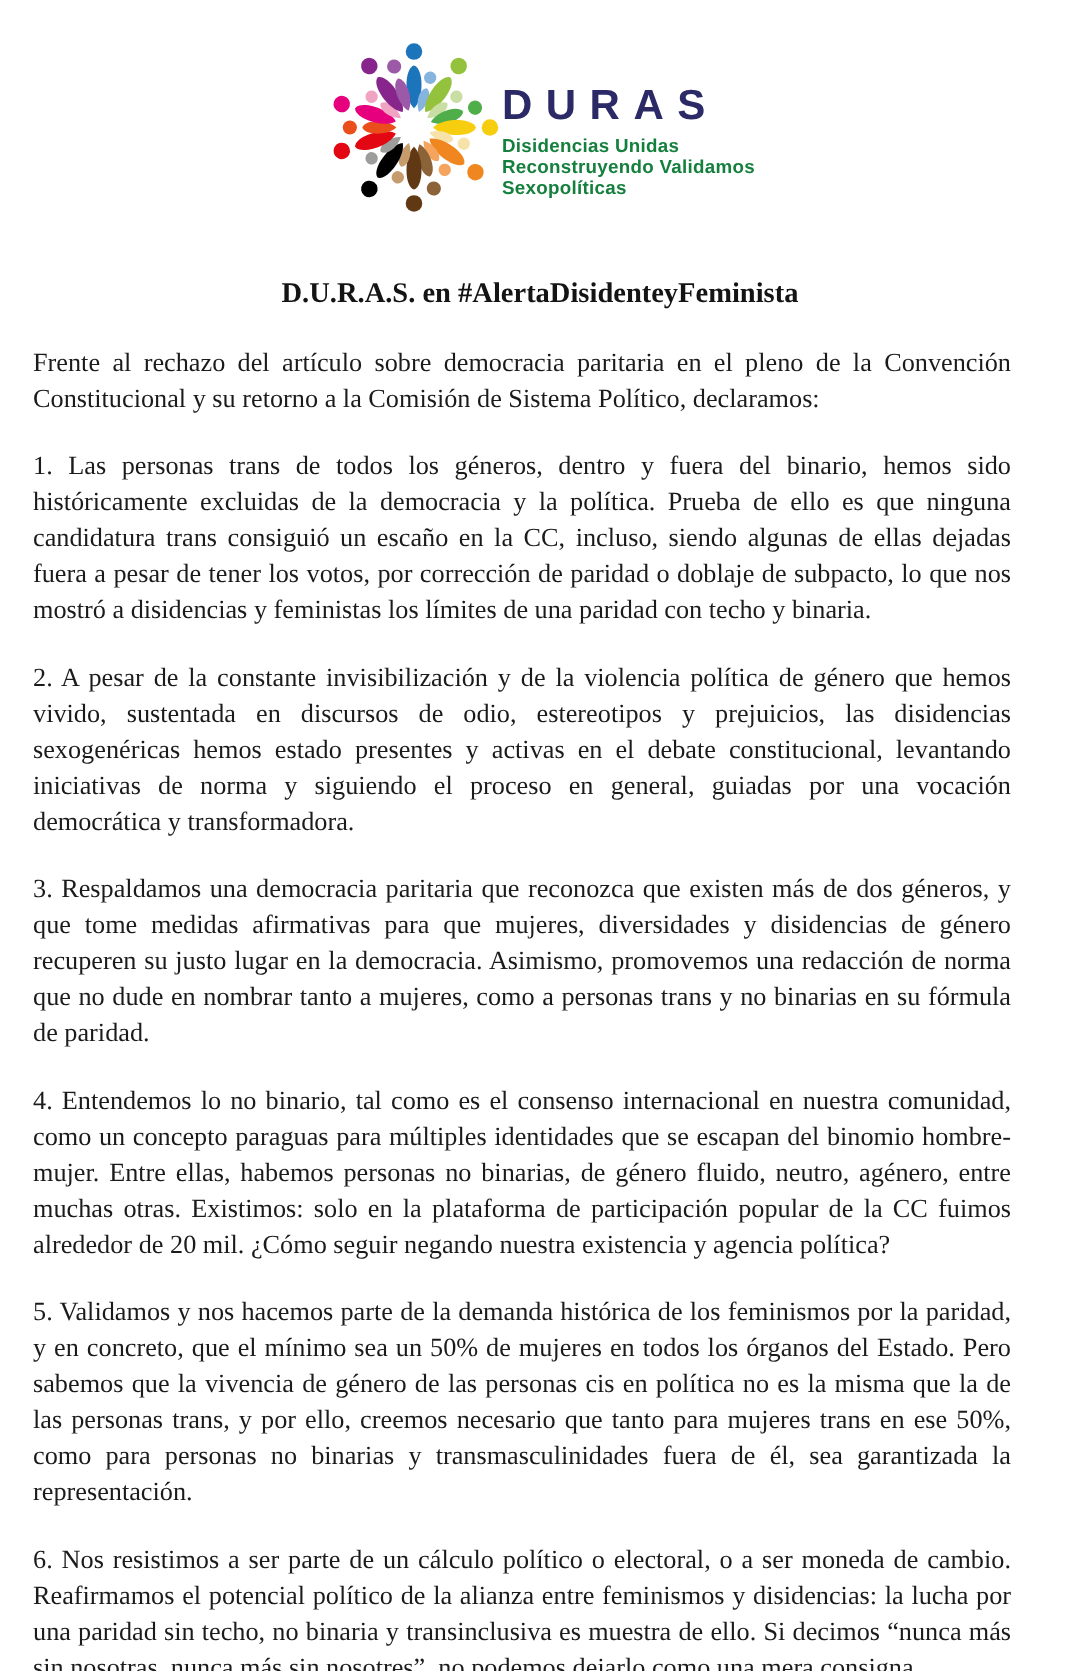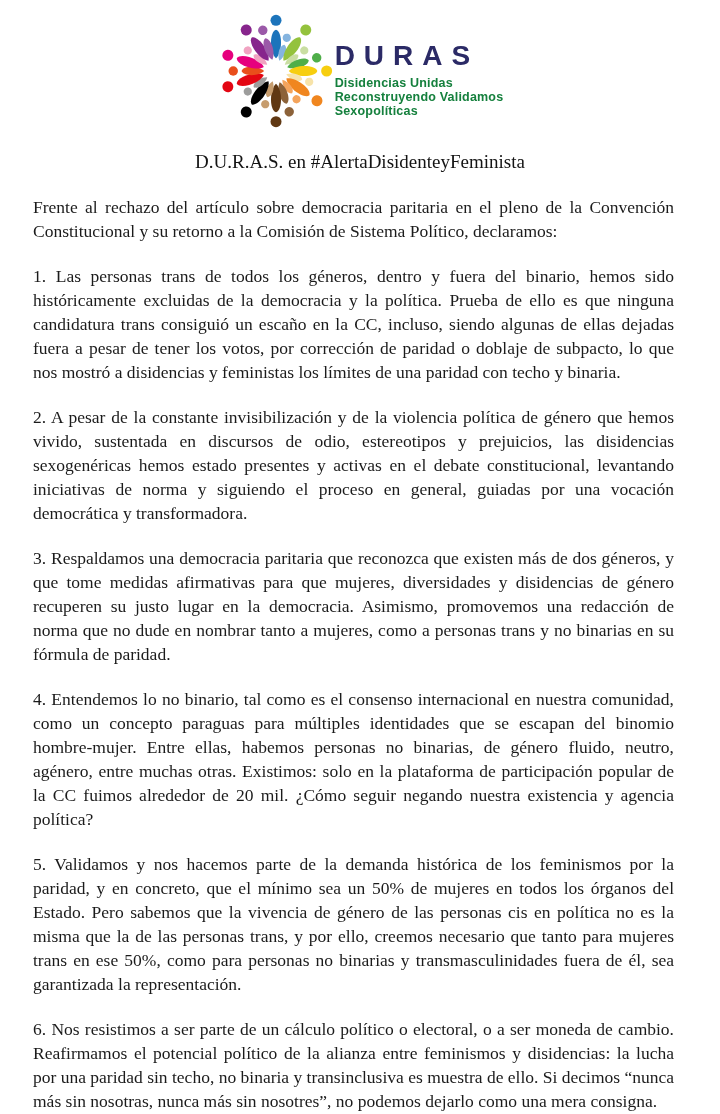--- a/index.html
+++ b/index.html
@@ -11,21 +11,21 @@
     font-family:"Liberation Serif", serif;
     color:#1b1b1b;
     overflow:hidden;
     box-sizing:border-box;
   }
   
   .brand{
     display:flex;
     justify-content:center;
     align-items:flex-start;
-    padding-top:12px;
+    padding-top:26px;
   }
   .burst{width:118px;height:118px;flex:0 0 auto;display:block;}
   .brand-text{padding-top:30px;}
   .wordmark{
     font-family:"Liberation Sans", sans-serif;
     font-weight:bold;
     font-size:28px;
     line-height:1;
     letter-spacing:9px;
     color:#2B2A66;
@@ -35,36 +35,36 @@
     font-family:"Liberation Sans", sans-serif;
     font-weight:bold;
     font-size:12.5px;
     line-height:13.8px;
     letter-spacing:0.2px;
     color:#15803d;
     margin-top:7px;
   }
   
   .title{
-    margin:18px 0 0 0;
+    margin:38px 0 0 0;
     text-align:center;
     font-size:19px;
-    font-weight:normal;
+    font-weight:bold;
     line-height:27px;
     color:#141414;
   }
   .title-line{display:block;}
   
   .content{
     padding:20px 46px 0 22px;
     font-size:17.5px;
     line-height:24px;
     text-align:justify;
   }
-  .content p{margin:0 0 21px 11px;}
+  .content p{margin:0 0 21px 0;}
 </style>
 </head>
 <body>
 
 <div class="page">
 
   <header class="brand">
     <svg class="burst" viewBox="-60 -60 120 120" xmlns="http://www.w3.org/2000/svg">
         <g transform="rotate(0)">
           <path d="M0 -13 C 6.8 -19 6.8 -40 0 -42 C -6.8 -40 -6.8 -19 0 -13 Z" fill="#1C74BB"></path>

